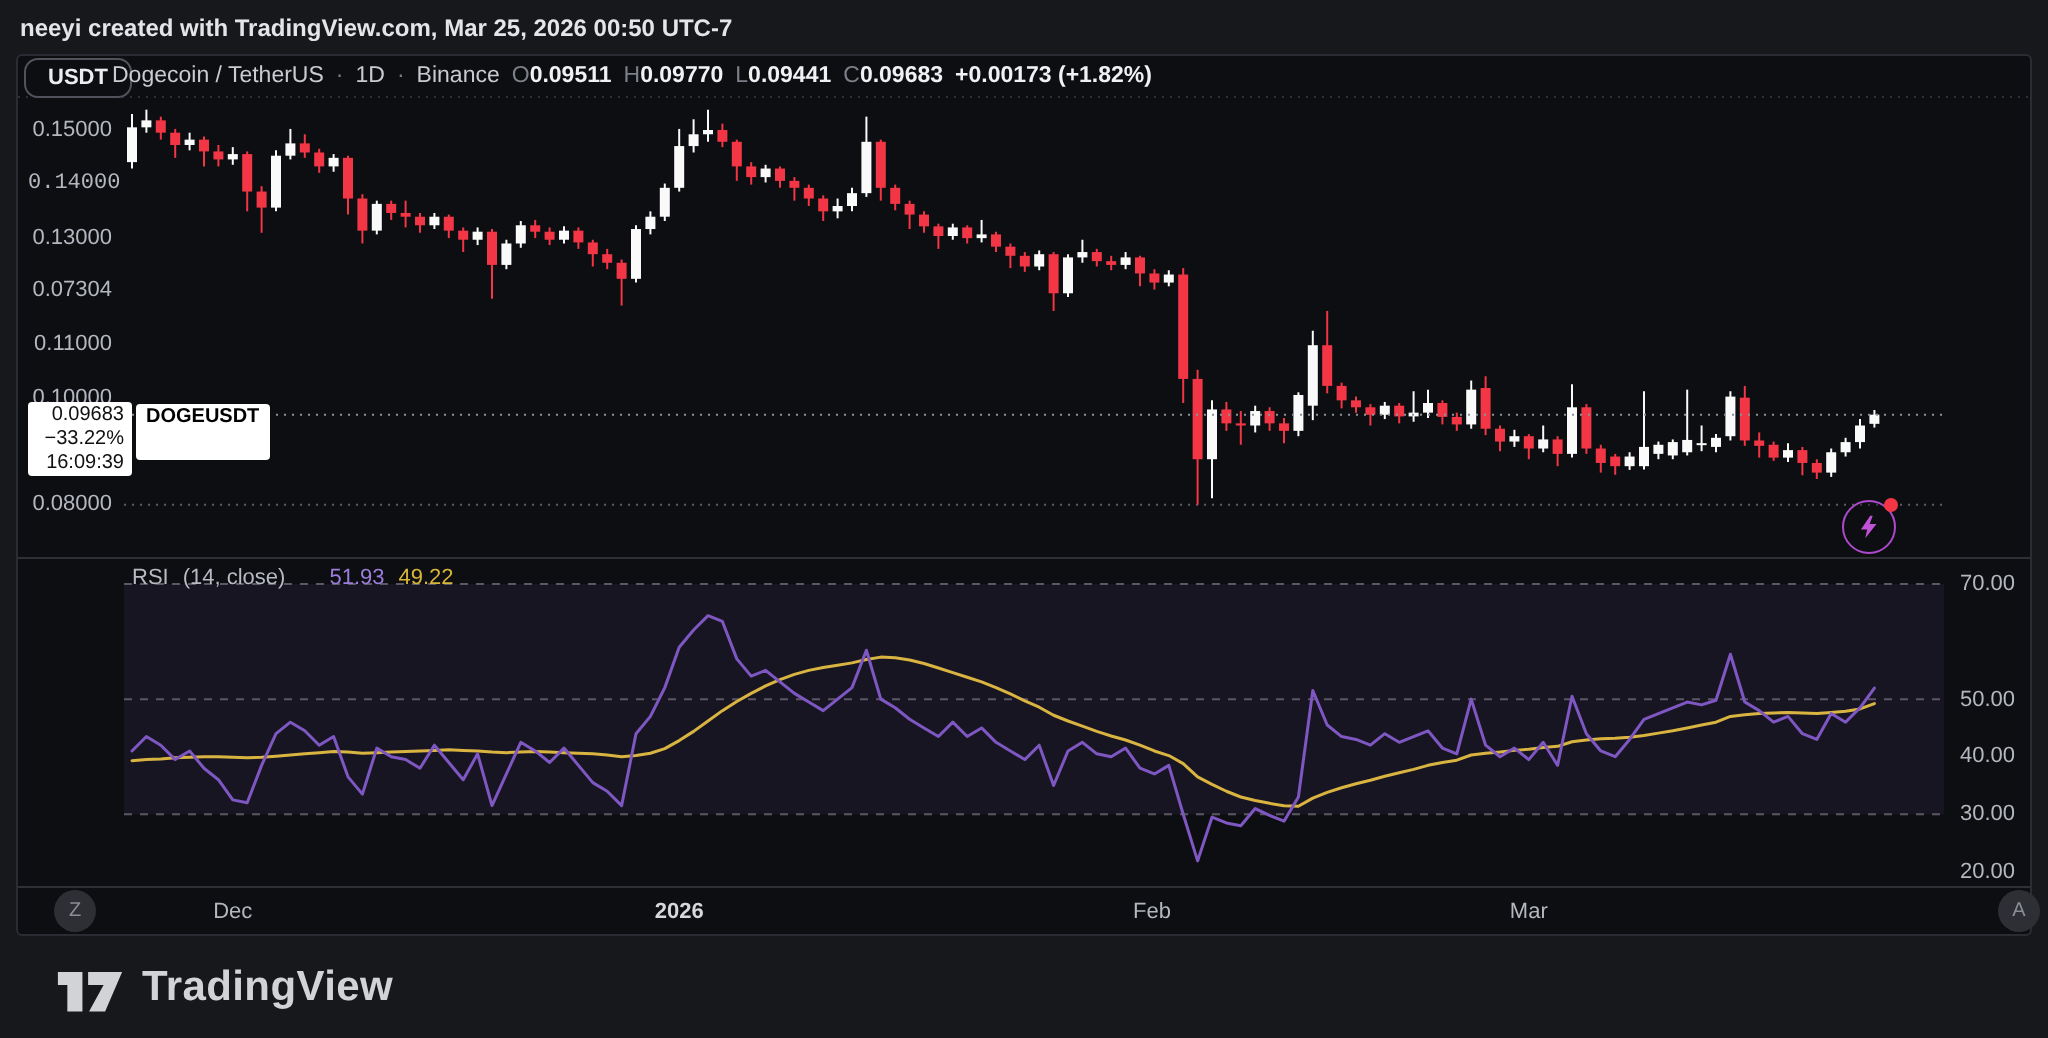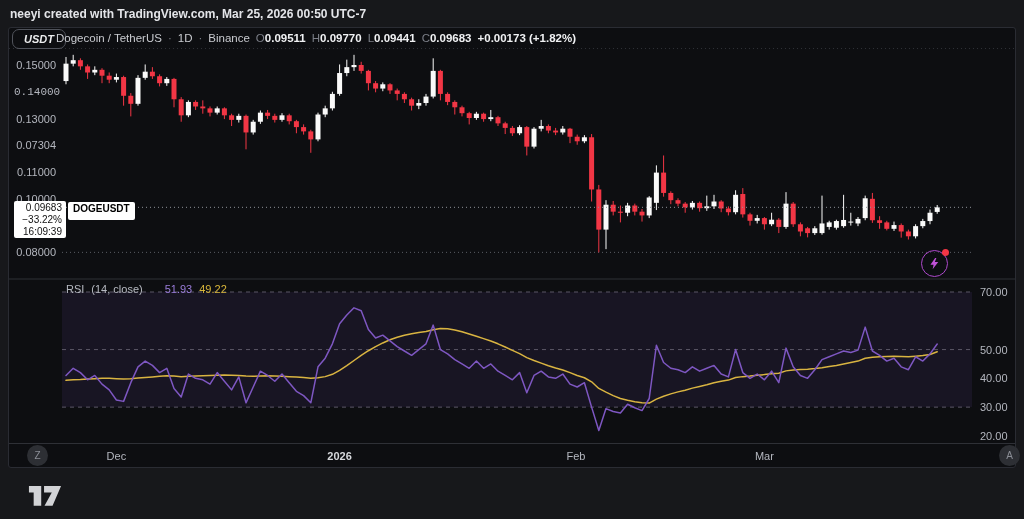--- a/index.html
+++ b/index.html
@@ -5,31 +5,31 @@
   html,body{margin:0;padding:0;width:1024px;height:519px;background:#17181b;
     font-family:"Liberation Sans",sans-serif;overflow:hidden;position:relative;}
   .abs{position:absolute;}
   #attribution-bar{left:10px;top:0;height:27px;display:flex;align-items:center;
     color:#e4e5e9;font-size:12px;font-weight:bold;z-index:3;}
   #chart-widget{left:8px;top:27px;width:1008px;height:441px;background:#0d0e11;
     border:1px solid #2a2c33;border-radius:3px;box-sizing:border-box;z-index:1;}
   #chart-svg{left:0;top:0;z-index:2;pointer-events:none;}
   #currency-button{left:12px;top:29px;height:18px;padding:0 11px;display:flex;align-items:center;
     border:1px solid #50535b;border-radius:7px;color:#ecedee;font-size:11px;font-weight:bold;
-    background:transparent;z-index:3;font-style:italic;}
+    background:transparent;z-index:3;}
   #symbol-row{left:56px;top:28px;height:20px;display:flex;align-items:center;gap:6px;
     font-size:11.5px;color:#c9cbd0;z-index:3;white-space:nowrap;}
   #symbol-row .sep,#symbol-row .lbl{color:#7c7f88;}
   #symbol-row .val{color:#f0f1f3;font-weight:bold;}
   .axis-label{position:absolute;color:#b4b7bf;font-size:11px;transform:translateY(-50%);z-index:3;}
   .pl{width:42px;text-align:right;left:14px;}
   .rl{left:980px;text-align:left;}
   #price-label-box{left:14px;top:201px;width:52px;height:37px;background:#ffffff;border-radius:2px;
     color:#101010;font-size:10px;line-height:12px;text-align:right;padding:1px 4px;box-sizing:border-box;z-index:4;}
-  #symbol-marker-box{left:68px;top:202px;height:18px;line-height:14px;background:#ffffff;border-radius:2px;
+  #symbol-marker-box{left:68px;top:202px;height:28px;line-height:14px;background:#ffffff;border-radius:2px;
     color:#000;font-size:10px;font-weight:bold;padding:0 5px;z-index:4;}
   #rsi-title-row{left:66px;top:283px;height:12px;display:flex;align-items:center;gap:7px;
     font-size:11px;z-index:3;white-space:nowrap;}
   #rsi-title-row .name{color:#b7bac2;}
   #rsi-value{color:#9b7ddb;padding-left:15px;}
   #rsi-ma-value{color:#d8b63a;}
   .time-label{position:absolute;top:450px;transform:translateX(-50%);color:#b4b7bf;font-size:11px;z-index:3;}
   .time-label.year{color:#d6d8dc;font-weight:bold;}
   .round-btn{position:absolute;width:21px;height:21px;border-radius:50%;background:#2d2f34;
     color:#8b8e96;font-size:10px;display:flex;align-items:center;justify-content:center;z-index:3;border:none;}
@@ -368,13 +368,14 @@
     <div class="time-label" style="left: 764.4px;">Mar</div>
   </div>
 <button class="round-btn" style="left:27px;top:445px;">Z</button>
 <button class="round-btn" style="left:999px;top:445px;">A</button>
 
 <div id="footer" class="abs">
   <svg id="footer-logo" viewBox="0 0 36 28">
     <path d="M1 6 H14 V27 H6 V13 H1 Z" fill="#d2d3d6"></path>
     <path d="M17 6 H35 L26 27 H17.5 L25.2 13 H17 Z" fill="#d2d3d6"></path>
   </svg>
+  <span id="footer-brand">TradingView</span>
 </div>
 
 </body></html>

